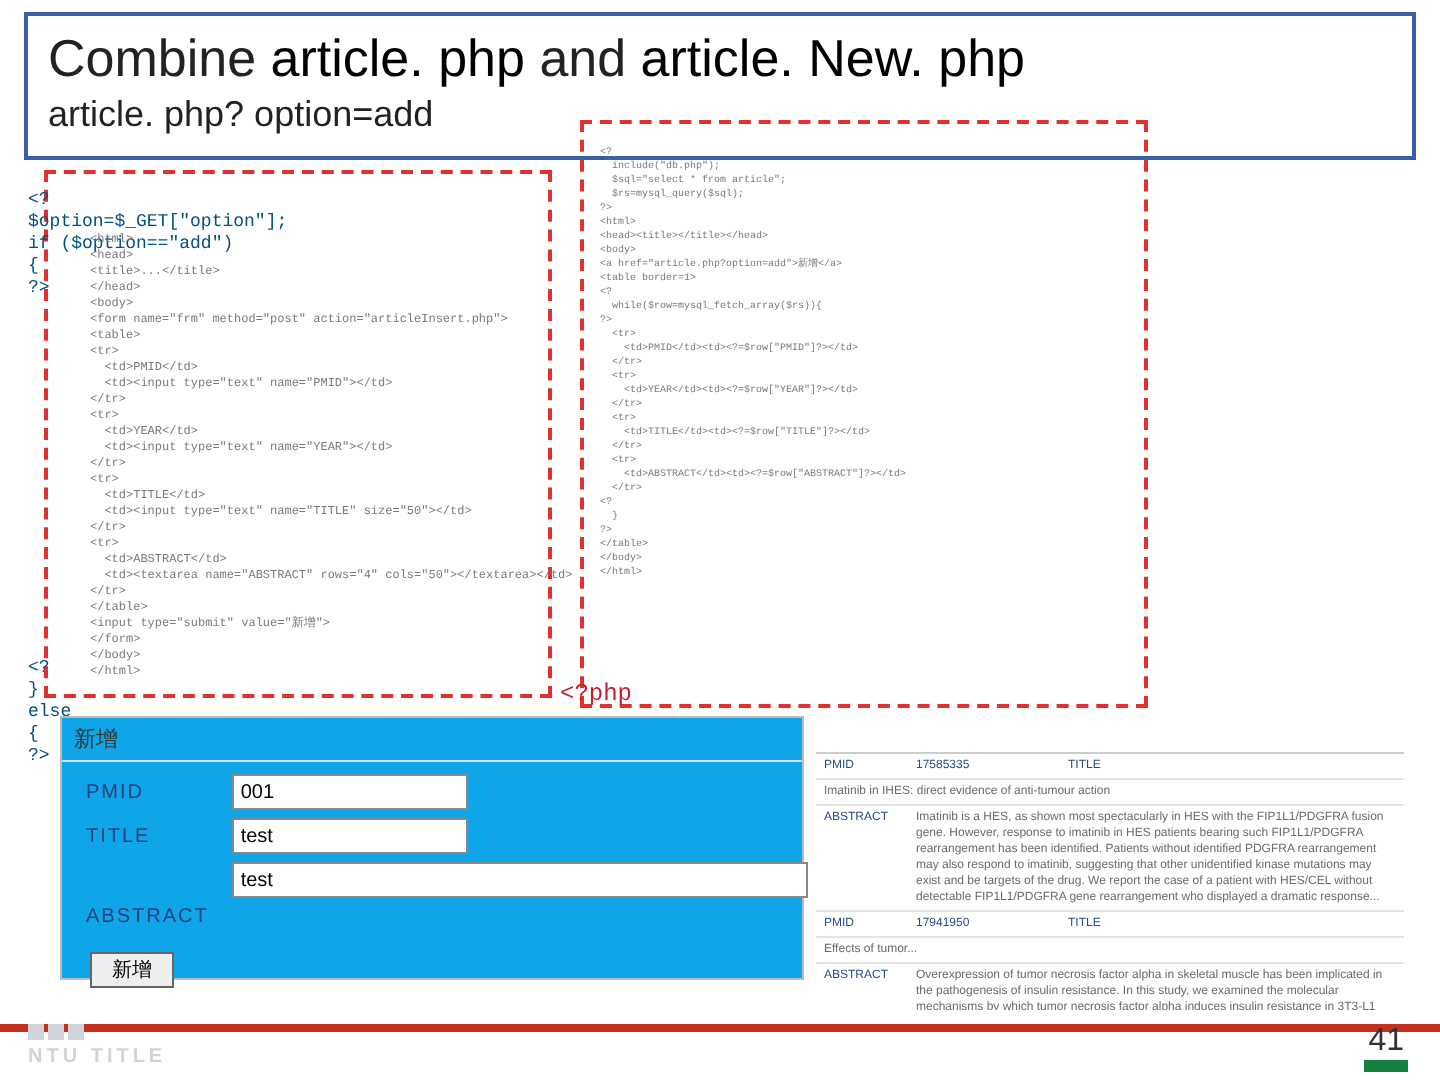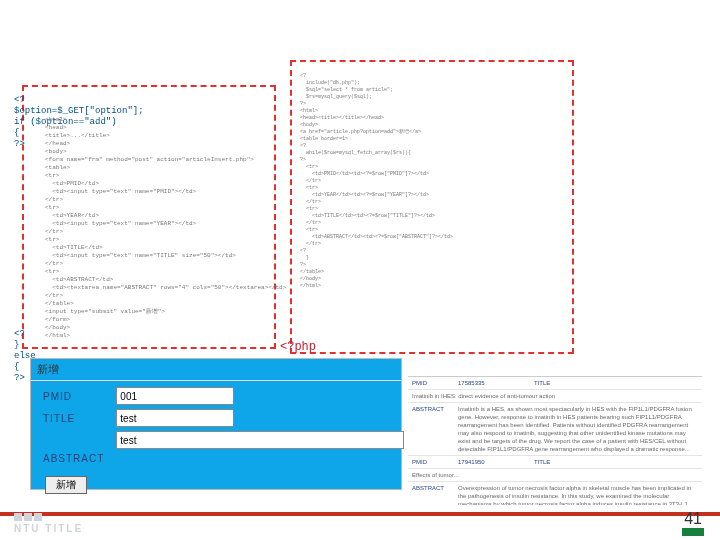--- a/index.html
+++ b/index.html
@@ -23,29 +23,35 @@
   .form-panel td{font:10px Arial;color:#26417a;padding:2px 6px;vertical-align:middle}
   .form-panel td.lbl{width:55px;letter-spacing:1px}
   .form-panel input[type=text]{width:110px;height:14px;font:10px Arial;border:1px solid #888;padding:1px 3px}
   .form-panel input.wide{width:280px}
   .form-panel .btn{margin:6px 0 0 14px;font:10px Arial;padding:1px 10px;border:1px solid #666;background:#eee}
   .data-panel{position:absolute;left:408px;top:376px;right:18px;height:128px;background:#fff;border-top:1px solid #ccc;font:6px/8px Arial;color:#6a6a6a;overflow:hidden}
   .data-panel .row{display:flex;border-bottom:1px solid #e4e4e4;padding:2px 4px;gap:6px}
   .data-panel .k{color:#2a4a8a;flex:0 0 40px}
   .data-panel .pmid-cell{flex:0 0 70px;color:#2a4a8a}
   .footer-rule{position:absolute;left:0;right:0;bottom:24px;height:4px;background:#c43020}
-  .pagenum{position:absolute;right:16px;bottom:4px;font:16px Arial;color:#333;border-bottom:8px solid #15803d;padding:0 2px}
+  .pagenum{position:absolute;right:16px;bottom:4px;font:16px Arial;color:#333;border-bottom:6px solid #15803d;padding:0 2px}
   .logo{position:absolute;left:14px;bottom:6px;font:700 10px Arial;color:#d0d4da;letter-spacing:2px}
   .logo .sq{display:inline-block;width:8px;height:8px;background:#d0d4da;margin-right:2px}
 </style>
 </head>
 <body>
 
 <div class="slide">
 
+  <div class="title-box">
+    <h1>
+      <span>Combine </span><span class="lit">article. php</span><span> and </span><span class="lit">article. New. php</span>
+    </h1>
+    <div class="sub">article. php? option=add</div>
+  </div>
 
   <div class="dash left"></div>
   <div class="dash right"></div>
 
   <pre class="code tl">&lt;?
 $option=$_GET["option"];
 if ($option=="add")
 {
 ?&gt;</pre>
   <pre class="code bl">&lt;?

